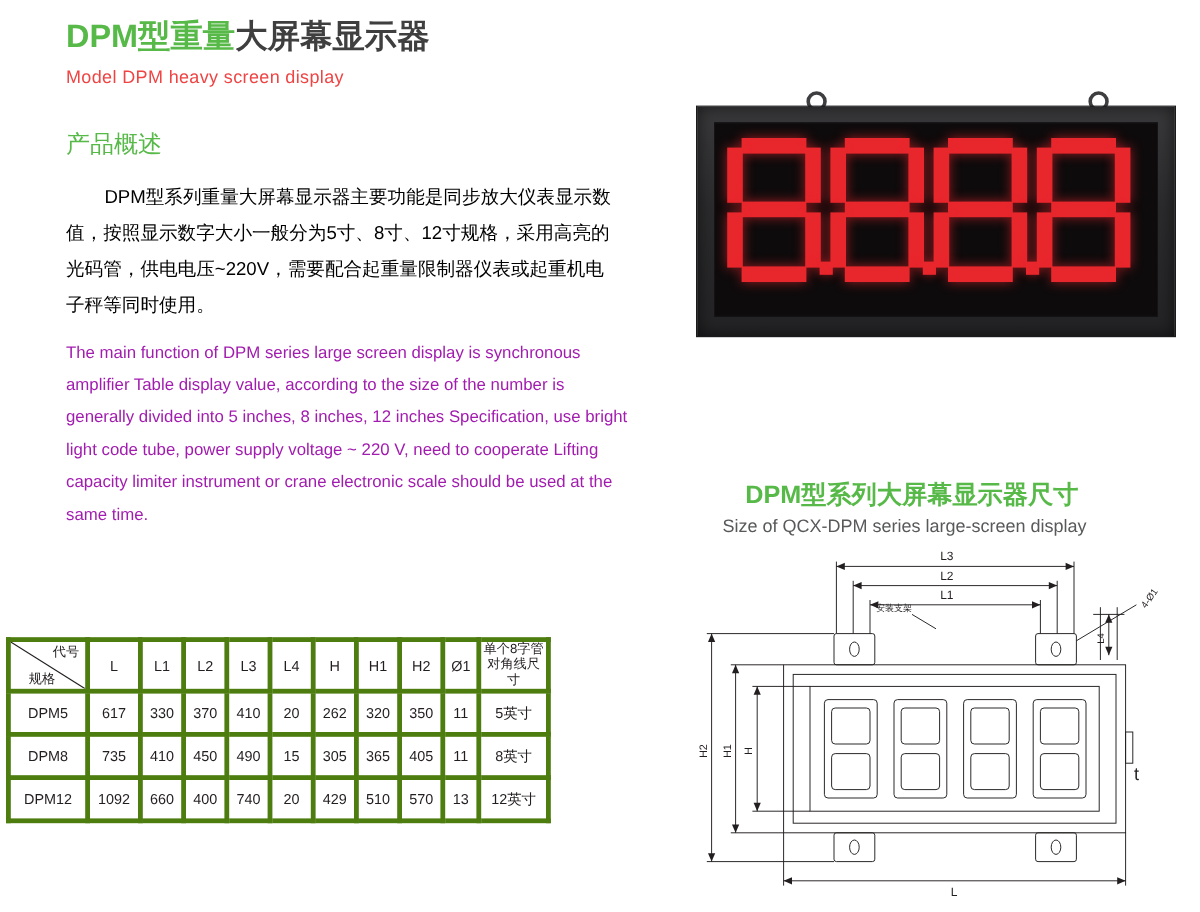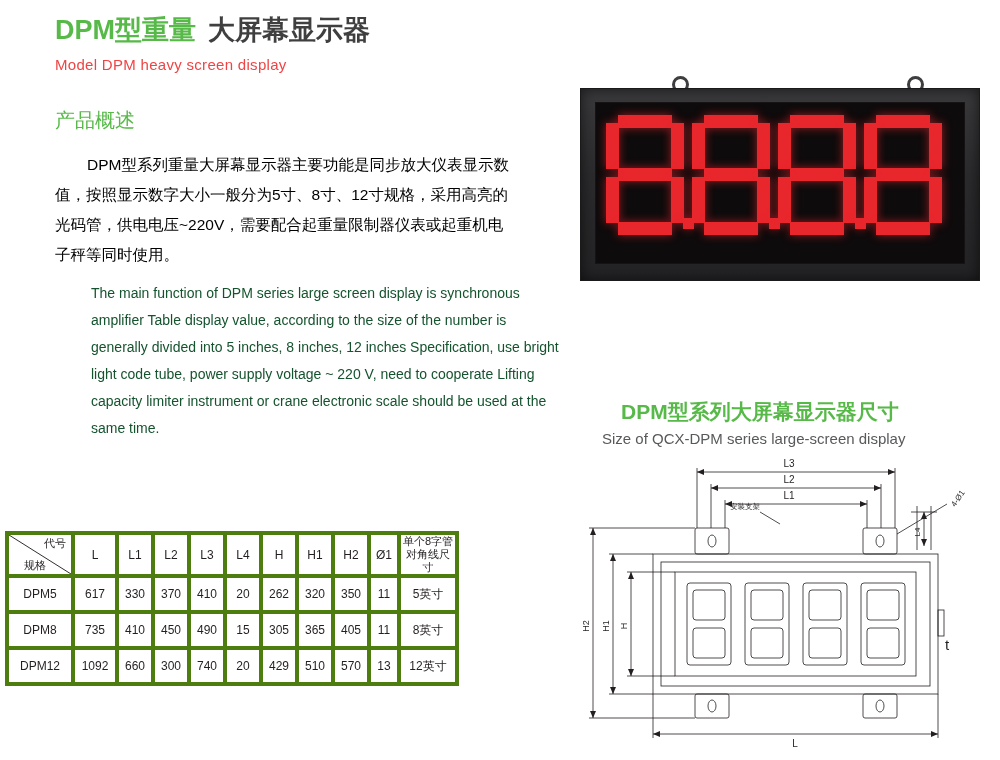--- a/index.html
+++ b/index.html
@@ -20,21 +20,21 @@
   }
 
   #main-title {
     font-size: 27px;
     font-weight: bold;
     letter-spacing: 0px;
     margin-top: 12px;
     white-space: nowrap;
   }
   #main-title .green { color: #57b948; }
-  #main-title .dark  { color: #3f3f3f; margin-left: 12px; }
+  #main-title .dark  { color: #3f3f3f; }
 
   #sub-title {
     color: #ef4444;
     font-size: 15px;
     margin-top: 8px;
     letter-spacing: .3px;
   }
 
   #overview-heading {
     color: #57b948;
@@ -57,23 +57,22 @@
     font-size: 14.5px;
     font-weight: bold;
     letter-spacing: 1.2px;
     color: #231f20;
   }
 
   #desc-en {
     margin-top: 10px;
     font-size: 14px;
     line-height: 27px;
-    color: #14532d;
+    color: #a21caf;
     width: 470px;
-    margin-left: 36px;
   }
 
   
   #spec-table-wrap {
     position: absolute;
     left: 5px;
     top: 531px;
   }
   table.spec {
     border-collapse: collapse;
@@ -281,21 +280,21 @@
         <td>305</td>
         <td>365</td>
         <td>405</td>
         <td>11</td>
         <td>8英寸</td>
       </tr>
       <tr>
         <td class="col-model">DPM12</td>
         <td>1092</td>
         <td>660</td>
-        <td>300</td>
+        <td>400</td>
         <td>740</td>
         <td>20</td>
         <td>429</td>
         <td>510</td>
         <td>570</td>
         <td>13</td>
         <td>12英寸</td>
       </tr>
     </tbody>
   </table>

